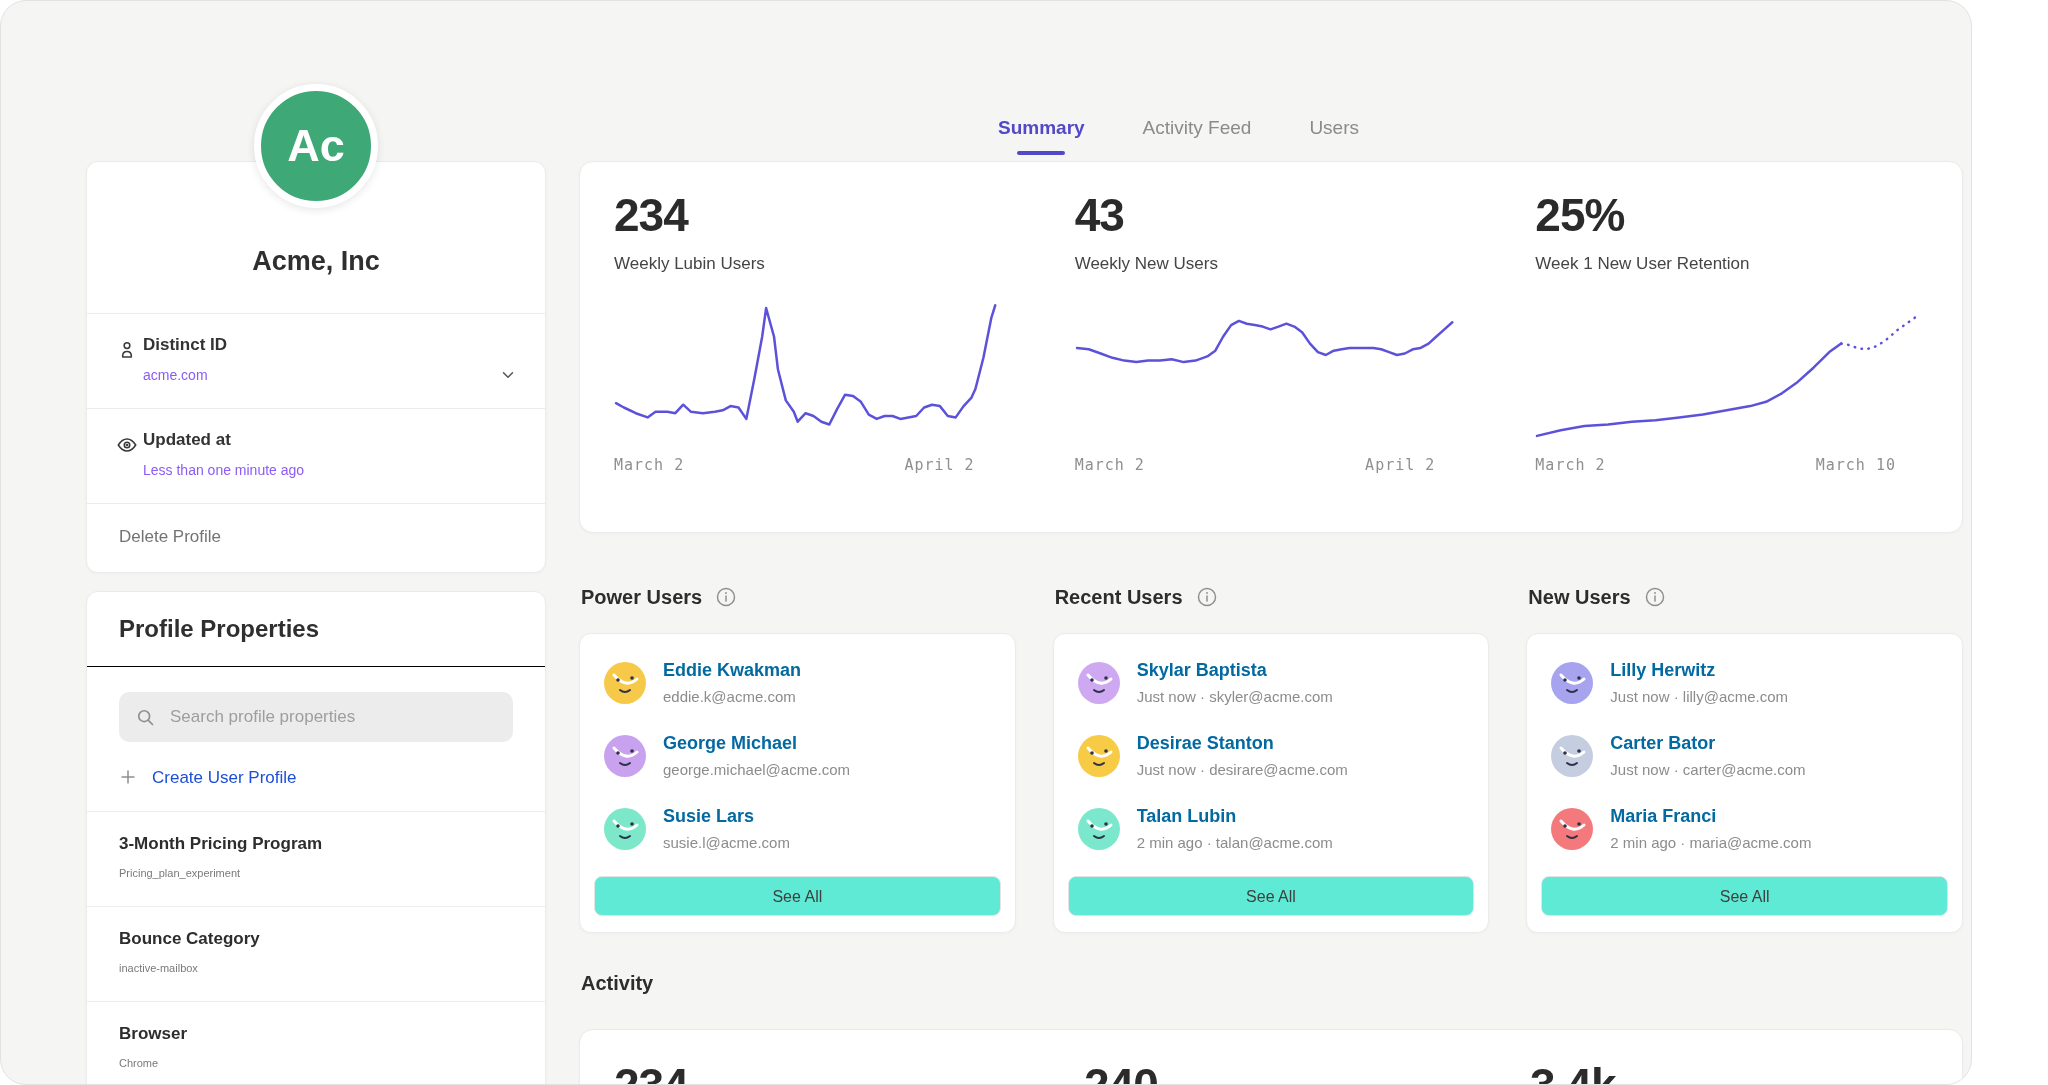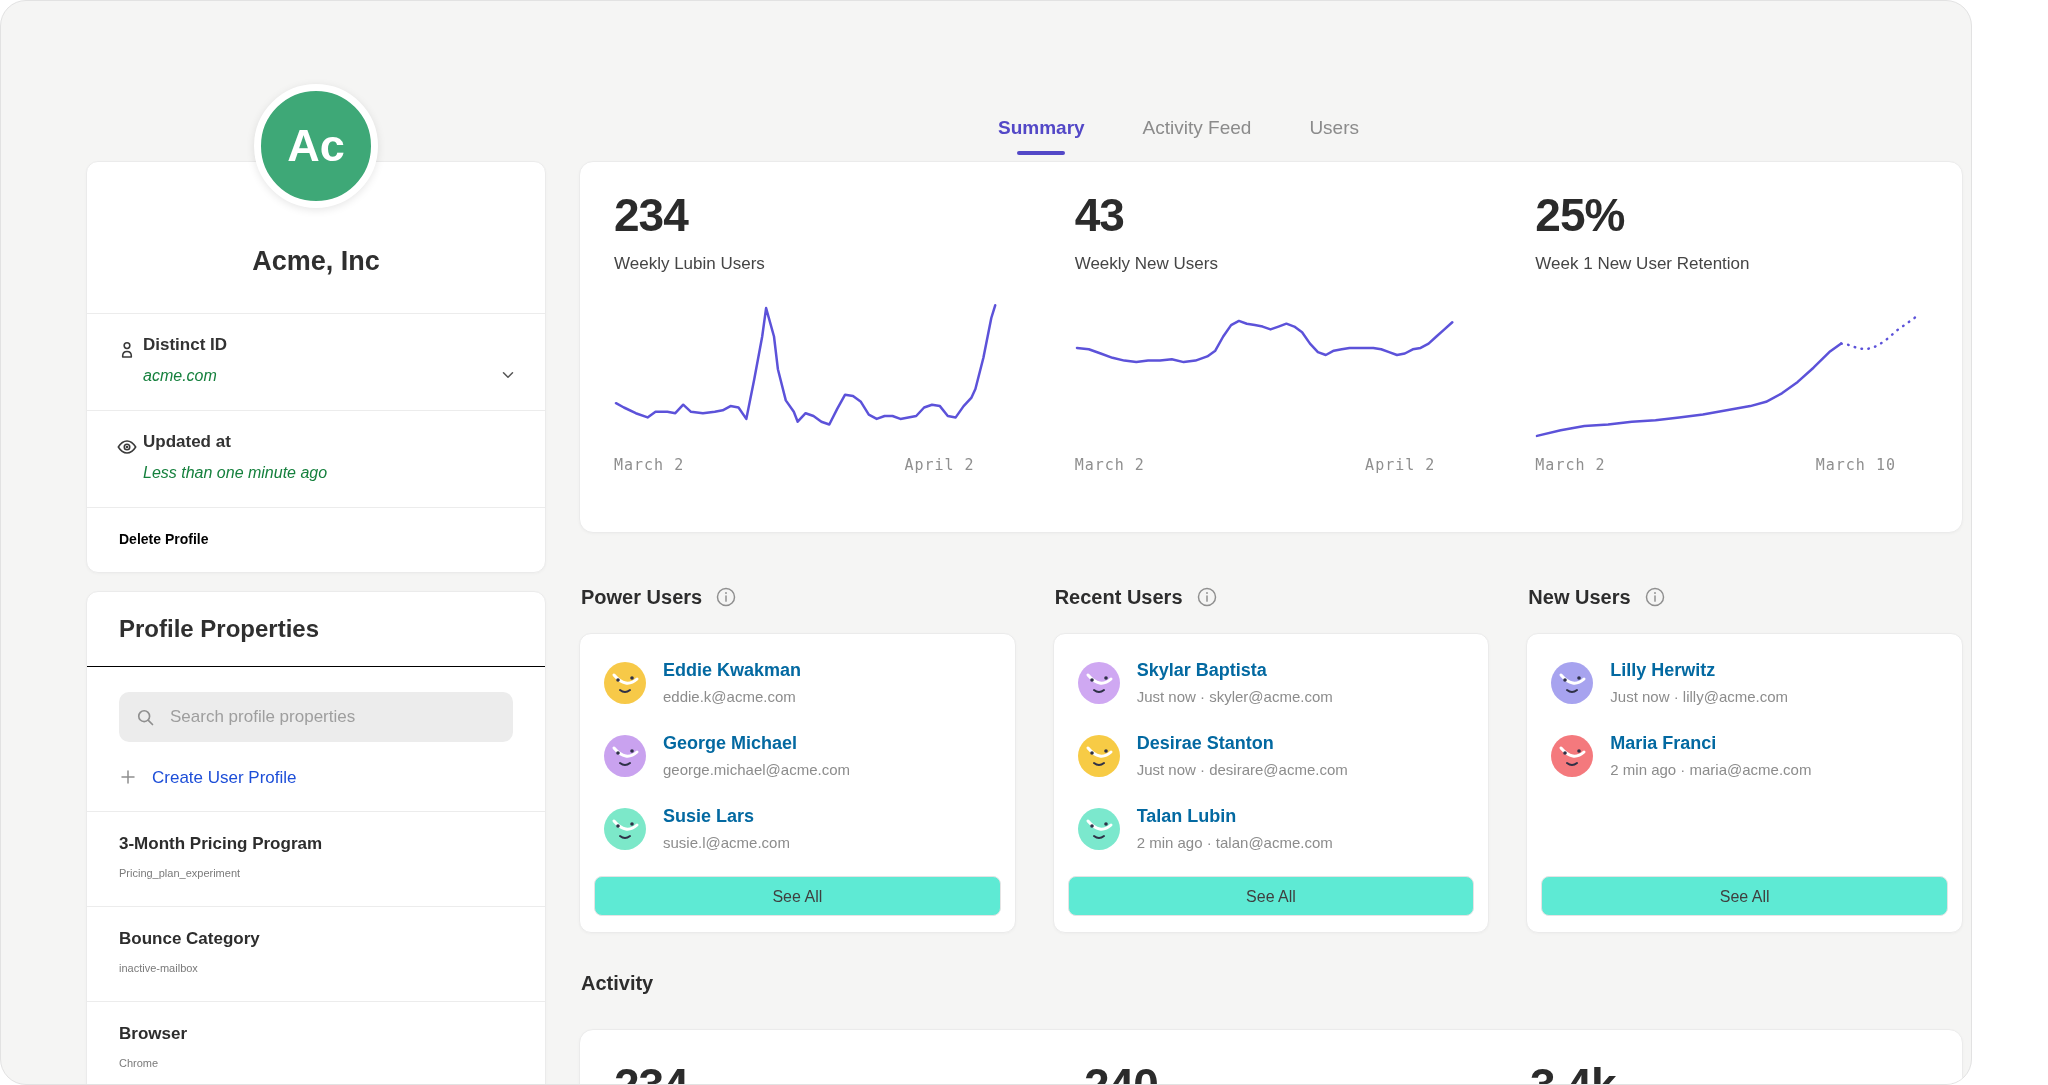--- a/index.html
+++ b/index.html
@@ -27,23 +27,23 @@
     background:#fff; border:1px solid #ebebeb; border-radius:12px;
     box-shadow:0 1px 3px rgba(0,0,0,.03);
   }
 
   .profile-card { position:absolute; top:160px; left:0; right:0; }
   .company-name { margin:0; padding:84px 0 36px; text-align:center; font-size:27px; font-weight:700; color:#2f2f2f; }
 
   .field-row { position:relative; border-top:1px solid #ececec; padding:21px 60px 25px 56px; }
   .field-icon { position:absolute; left:29px; top:25px; width:22px; height:22px; color:#3a3a3a; }
   .field-label { font-size:17px; font-weight:700; color:#333; }
-  .field-value { font-size:16px; color:#15803d; margin-top:12px;font-style:italic; }
+  .field-value { font-size:14px; color:#8b5cf6; margin-top:12px; }
   .chevron { position:absolute; right:28px; top:52px; width:18px; height:18px; color:#555; cursor:pointer; }
-  .delete-row { border-top:1px solid #ececec; padding:23px 32px 25px; font-size:14px; color:#000000; cursor:pointer; border-radius:0 0 12px 12px;font-weight:bold; }
+  .delete-row { border-top:1px solid #ececec; padding:23px 32px 25px; font-size:17px; color:#737373; cursor:pointer; border-radius:0 0 12px 12px; }
 
   .props-card { position:absolute; top:590px; left:0; right:0; height:560px; overflow:hidden; }
   .props-title { padding:23px 32px; font-size:24px; font-weight:700; color:#2f2f2f; border-bottom:1px solid #000000; }
   .props-controls { padding:25px 32px 23px; }
   .search-box {
     width:100%; height:50px; background:#ececec; border:none; border-radius:10px;
     display:flex; align-items:center; gap:13px; padding:0 16px;
   }
   .search-box input {
     flex:1; border:none; background:transparent; outline:none;
@@ -358,20 +358,32 @@
                 <circle cx="14" cy="18" r="1.8" fill="#2f3147"></circle>
                 <circle cx="28" cy="16" r="1.8" fill="#2f3147"></circle>
                 <path d="M16 28 q5 4 10 0" stroke="#2f3147" stroke-width="2" fill="none" stroke-linecap="round"></path>
               </svg>
             <div>
               <div class="user-name">Lilly Herwitz</div>
               <div class="user-detail">Just now · lilly@acme.com</div>
             </div>
           </div>
           <div class="user-row">
+            <svg class="user-avatar" viewBox="0 0 42 42" style="background: rgb(197, 205, 224);">
+                <path d="M10 13 Q22 27 33 17" stroke="#fff" stroke-width="3" fill="none" stroke-linecap="round"></path>
+                <circle cx="14" cy="18" r="1.8" fill="#2f3147"></circle>
+                <circle cx="28" cy="16" r="1.8" fill="#2f3147"></circle>
+                <path d="M16 28 q5 4 10 0" stroke="#2f3147" stroke-width="2" fill="none" stroke-linecap="round"></path>
+              </svg>
+            <div>
+              <div class="user-name">Carter Bator</div>
+              <div class="user-detail">Just now · carter@acme.com</div>
+            </div>
+          </div>
+          <div class="user-row">
             <svg class="user-avatar" viewBox="0 0 42 42" style="background: rgb(244, 121, 125);">
                 <path d="M10 13 Q22 27 33 17" stroke="#fff" stroke-width="3" fill="none" stroke-linecap="round"></path>
                 <circle cx="14" cy="18" r="1.8" fill="#2f3147"></circle>
                 <circle cx="28" cy="16" r="1.8" fill="#2f3147"></circle>
                 <path d="M16 28 q5 4 10 0" stroke="#2f3147" stroke-width="2" fill="none" stroke-linecap="round"></path>
               </svg>
             <div>
               <div class="user-name">Maria Franci</div>
               <div class="user-detail">2 min ago · maria@acme.com</div>
             </div>

